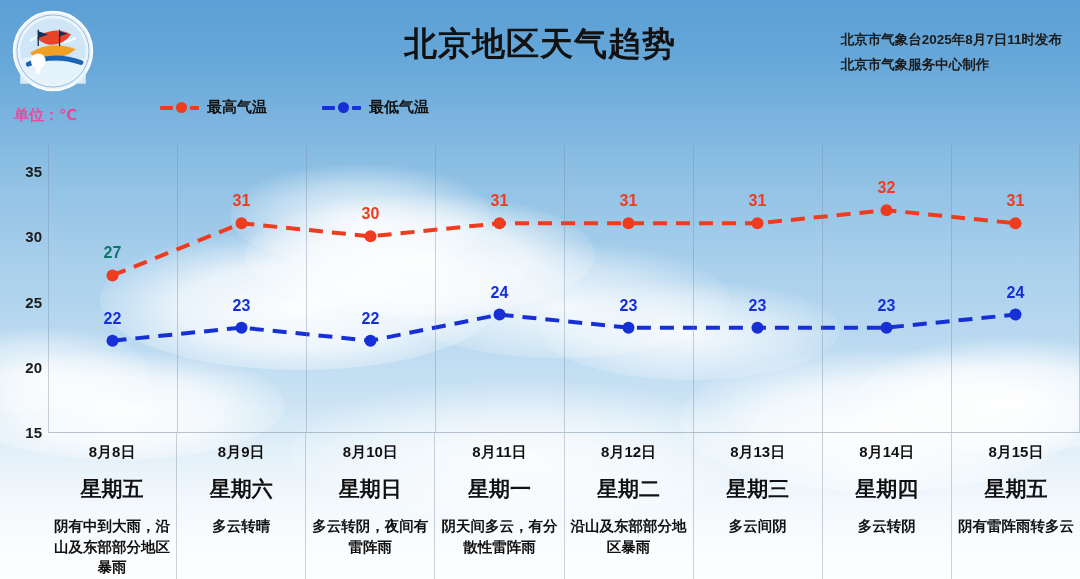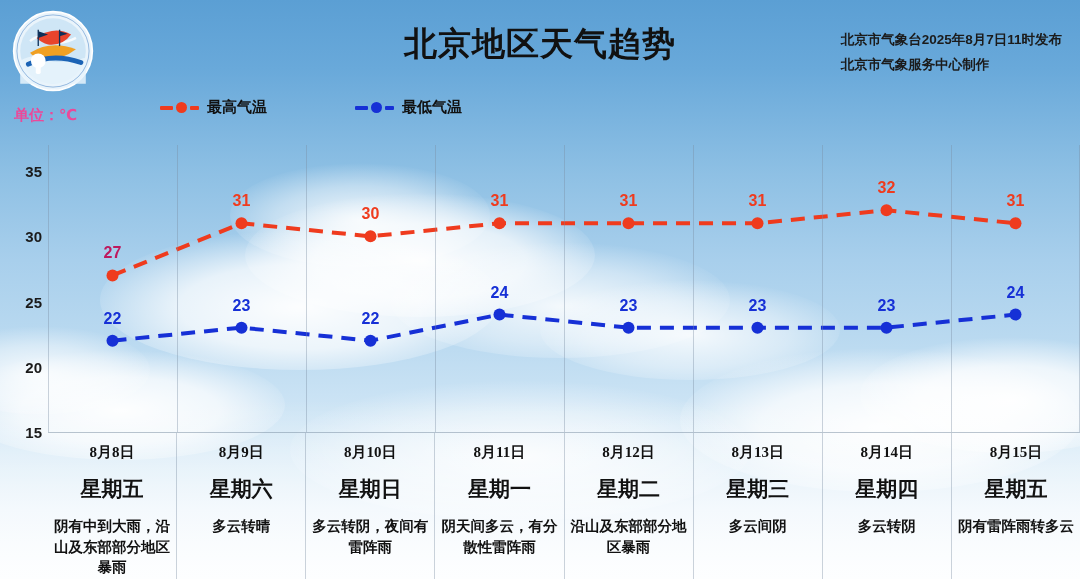--- a/index.html
+++ b/index.html
@@ -33,21 +33,21 @@
     position:absolute; right:18px; top:28px; text-align:left;
     font-size:13.5px; color:#1b1b1b; line-height:1.85;
     font-weight:600;
   }
   #unit {
     position:absolute; left:14px; top:106px;
     font-size:15px; font-weight:bold; color:#ec4899;text-align:center;
   }
 
   
-  #legend { position:absolute; left:160px; top:98px; display:flex; gap:88px; }
+  #legend { position:absolute; left:160px; top:98px; display:flex; gap:55px; }
   .lg { display:flex; align-items:center; gap:5px; }
   .lg-line { display:flex; align-items:center; gap:3px; }
   .lg-seg { width:13px; height:4px; border-radius:1px; }
   .lg-seg.s { width:9px; }
   .lg-dot { width:11px; height:11px; border-radius:50%; }
   .lg-label { font-size:15px; font-weight:bold; color:#111; margin-left:3px; }
 
   
   #plot { position:absolute; left:48px; top:145px; width:1032px; height:287px; }
   #yaxis { position:absolute; left:0; top:145px; width:48px; height:287px; }
@@ -59,21 +59,21 @@
   #axis-bottom { position:absolute; left:48px; top:432px; width:1032px; height:1px; background:rgba(120,140,160,.5); }
 
   svg#lines { position:absolute; left:0; top:0; width:1032px; height:287px; overflow:visible; }
   .dlabel {
     position:absolute; transform:translate(-50%,-100%);
     font-size:16px; font-weight:bold; white-space:nowrap;
   }
 
   
   #table { position:absolute; left:48px; top:433px; width:1032px; height:146px; display:flex; }
-  .col { flex:1 1 0; position:relative; padding:10px 6px 0; text-align:center;font-family:Liberation Serif, serif; }
+  .col { flex:1 1 0; position:relative; padding:10px 6px 0; text-align:center; }
   .col + .col { border-left:1px solid rgba(120,140,160,.38); }
   .c-date { font-size:15px; font-weight:bold; color:#111; margin-bottom:13px; }
   .c-week { font-size:21px; font-weight:bold; color:#111; margin-bottom:13px; }
   .c-desc { font-size:14.5px; font-weight:bold; color:#111; line-height:1.42; }
 </style>
 </head>
 <body>
 
 <svg id="clouds" viewBox="0 0 1080 579" preserveAspectRatio="none">
   <defs>
@@ -180,21 +180,21 @@
     </svg>
 <div class="vgrid" style="left: 0px;"></div>
     <div class="vgrid" style="left: 129px;"></div>
     <div class="vgrid" style="left: 258px;"></div>
     <div class="vgrid" style="left: 387px;"></div>
     <div class="vgrid" style="left: 516px;"></div>
     <div class="vgrid" style="left: 645px;"></div>
     <div class="vgrid" style="left: 774px;"></div>
     <div class="vgrid" style="left: 903px;"></div>
     <div class="vgrid" style="left: 1031px;"></div>
-    <div class="dlabel" style="left: 64.5px; top: 117.455px; color: #be185d;">27</div>
+    <div class="dlabel" style="left: 64.5px; top: 117.455px; color: #0f766e;">27</div>
     <div class="dlabel" style="left: 193.5px; top: 65.2727px; color: rgb(239, 59, 30);">31</div>
     <div class="dlabel" style="left: 322.5px; top: 78.3182px; color: rgb(239, 59, 30);">30</div>
     <div class="dlabel" style="left: 451.5px; top: 65.2727px; color: rgb(239, 59, 30);">31</div>
     <div class="dlabel" style="left: 580.5px; top: 65.2727px; color: rgb(239, 59, 30);">31</div>
     <div class="dlabel" style="left: 709.5px; top: 65.2727px; color: rgb(239, 59, 30);">31</div>
     <div class="dlabel" style="left: 838.5px; top: 52.2273px; color: rgb(239, 59, 30);">32</div>
     <div class="dlabel" style="left: 967.5px; top: 65.2727px; color: rgb(239, 59, 30);">31</div>
     <div class="dlabel" style="left: 64.5px; top: 182.682px; color: rgb(22, 48, 214);">22</div>
     <div class="dlabel" style="left: 193.5px; top: 169.636px; color: rgb(22, 48, 214);">23</div>
     <div class="dlabel" style="left: 322.5px; top: 182.682px; color: rgb(22, 48, 214);">22</div>

